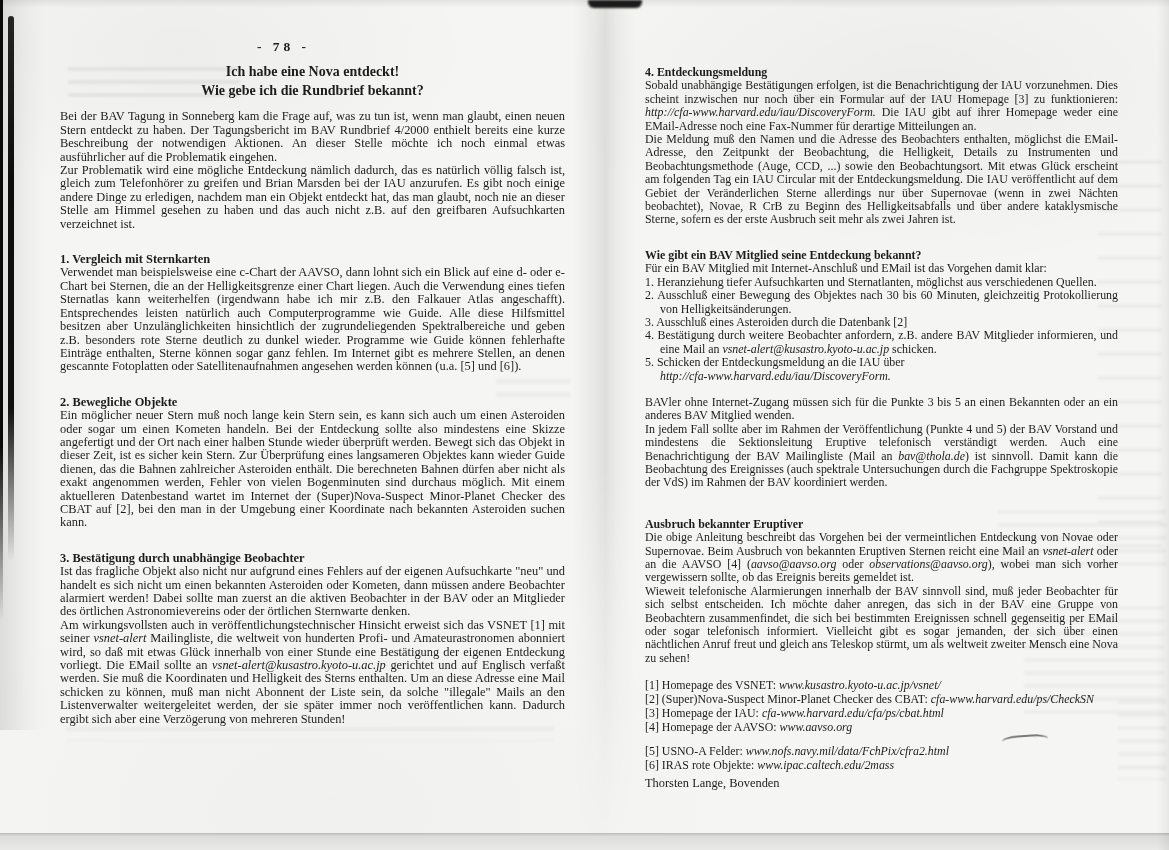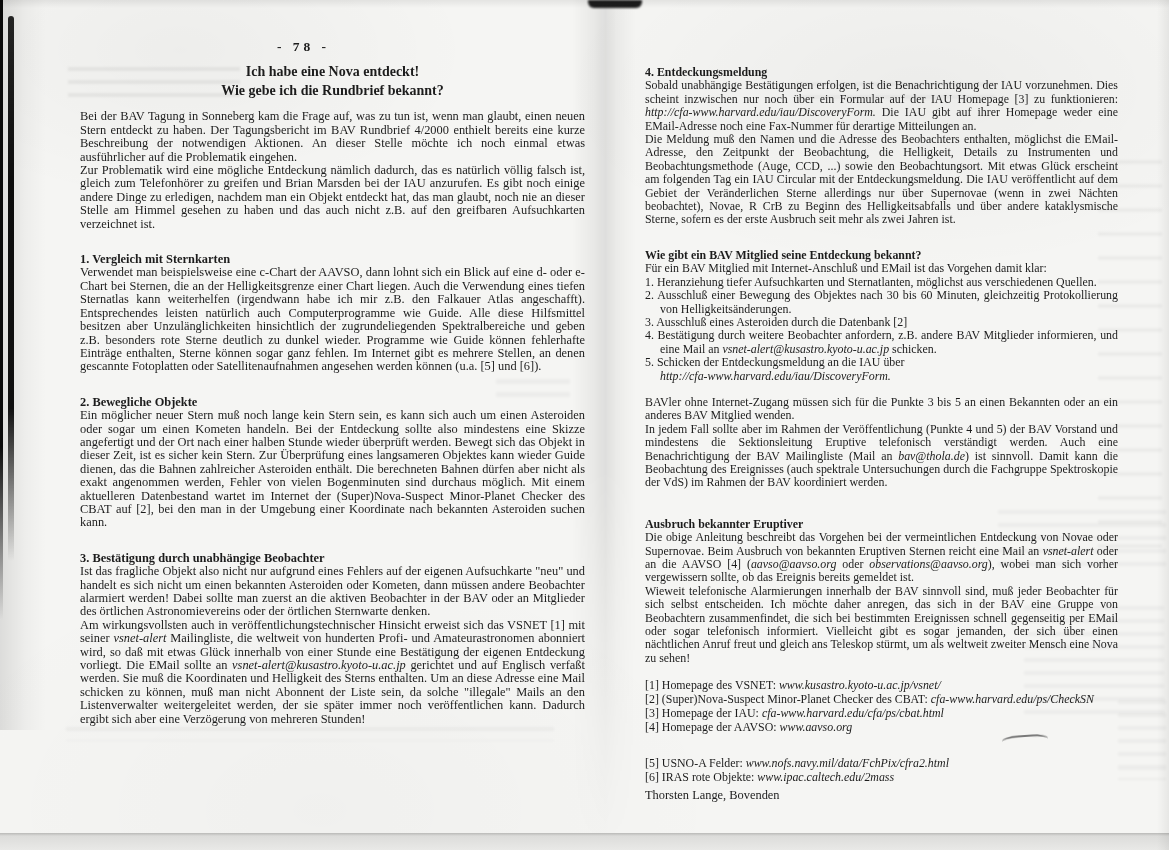--- a/index.html
+++ b/index.html
@@ -8,39 +8,39 @@
     position:relative; width:1169px; height:850px; overflow:hidden;
     background:
       radial-gradient(ellipse 420px 220px at 180px 50px, rgba(0,0,0,.03), transparent 70%),
       radial-gradient(ellipse 520px 260px at 920px 90px, rgba(0,0,0,.035), transparent 70%),
       radial-gradient(ellipse 600px 380px at 320px 810px, rgba(0,0,0,.02), transparent 70%),
       #f5f5f3;
     font-family:"Liberation Serif","DejaVu Serif",serif;
     color:#1c1c1c;
   }
   .page { position:absolute; z-index:1; text-align:justify; hyphens:auto; }
-  .page.left  { left:80px;  top:40px; width:505px; font-size:12.4px; line-height:13.4px; }
+  .page.left  { left:60px;  top:40px; width:505px; font-size:12.4px; line-height:13.4px; }
   .page.right { left:645px; top:50px; width:473px; font-size:11.9px; line-height:13.4px; }
   p, h3 { margin:0; font-size:inherit; }
   h3 { font-weight:bold; margin-top:22px; }
   .it { font-style:italic; }
   .pagenum { font-weight:bold; text-align:center; letter-spacing:4px; font-size:13.5px; }
   .page.left  .pagenum { padding-right:58px; }
   .page.right .pagenum { padding-right:42px; }
   .title { margin-top:10px; text-align:center; font-weight:bold; font-size:14px; line-height:18.5px; }
   p.first { margin-top:10px; }
   p.after-h { }
   p.gap { margin-top:13px; }
   .h-first { margin-top:16px; }
   .h-eruptive { margin-top:28px; }
   .steps { margin-top:0; }
   .step { padding-left:15px; text-indent:-15px; }
   .refs { margin-top:14px; }
   .ref { line-height:13.9px; }
-  .ref.gap5 { margin-top:22px; }
+  .ref.gap5 { margin-top:10px; }
   .signature { margin-top:4px; padding-right:16px; font-size:12.4px; }
 
   
   .overlay { position:absolute; pointer-events:none; }
   .edge-shade { z-index:2; left:0; top:0; width:46px; height:730px;
     background:linear-gradient(to right, rgba(0,0,0,.10), rgba(0,0,0,.03) 55%, transparent); }
   .edge-line1 { z-index:2; left:0; top:0; width:3px; height:620px;
     background:linear-gradient(to bottom, #0a0a0a 0%, #0a0a0a 72%, rgba(10,10,10,0) 100%); }
   .edge-line2 { z-index:2; left:8px; top:16px; width:6px; height:545px; border-radius:3px; filter:blur(.4px);
     background:linear-gradient(to bottom, rgba(15,15,15,.9) 0%, #0d0d0d 30%, #101010 72%, rgba(20,20,20,0) 100%); }

